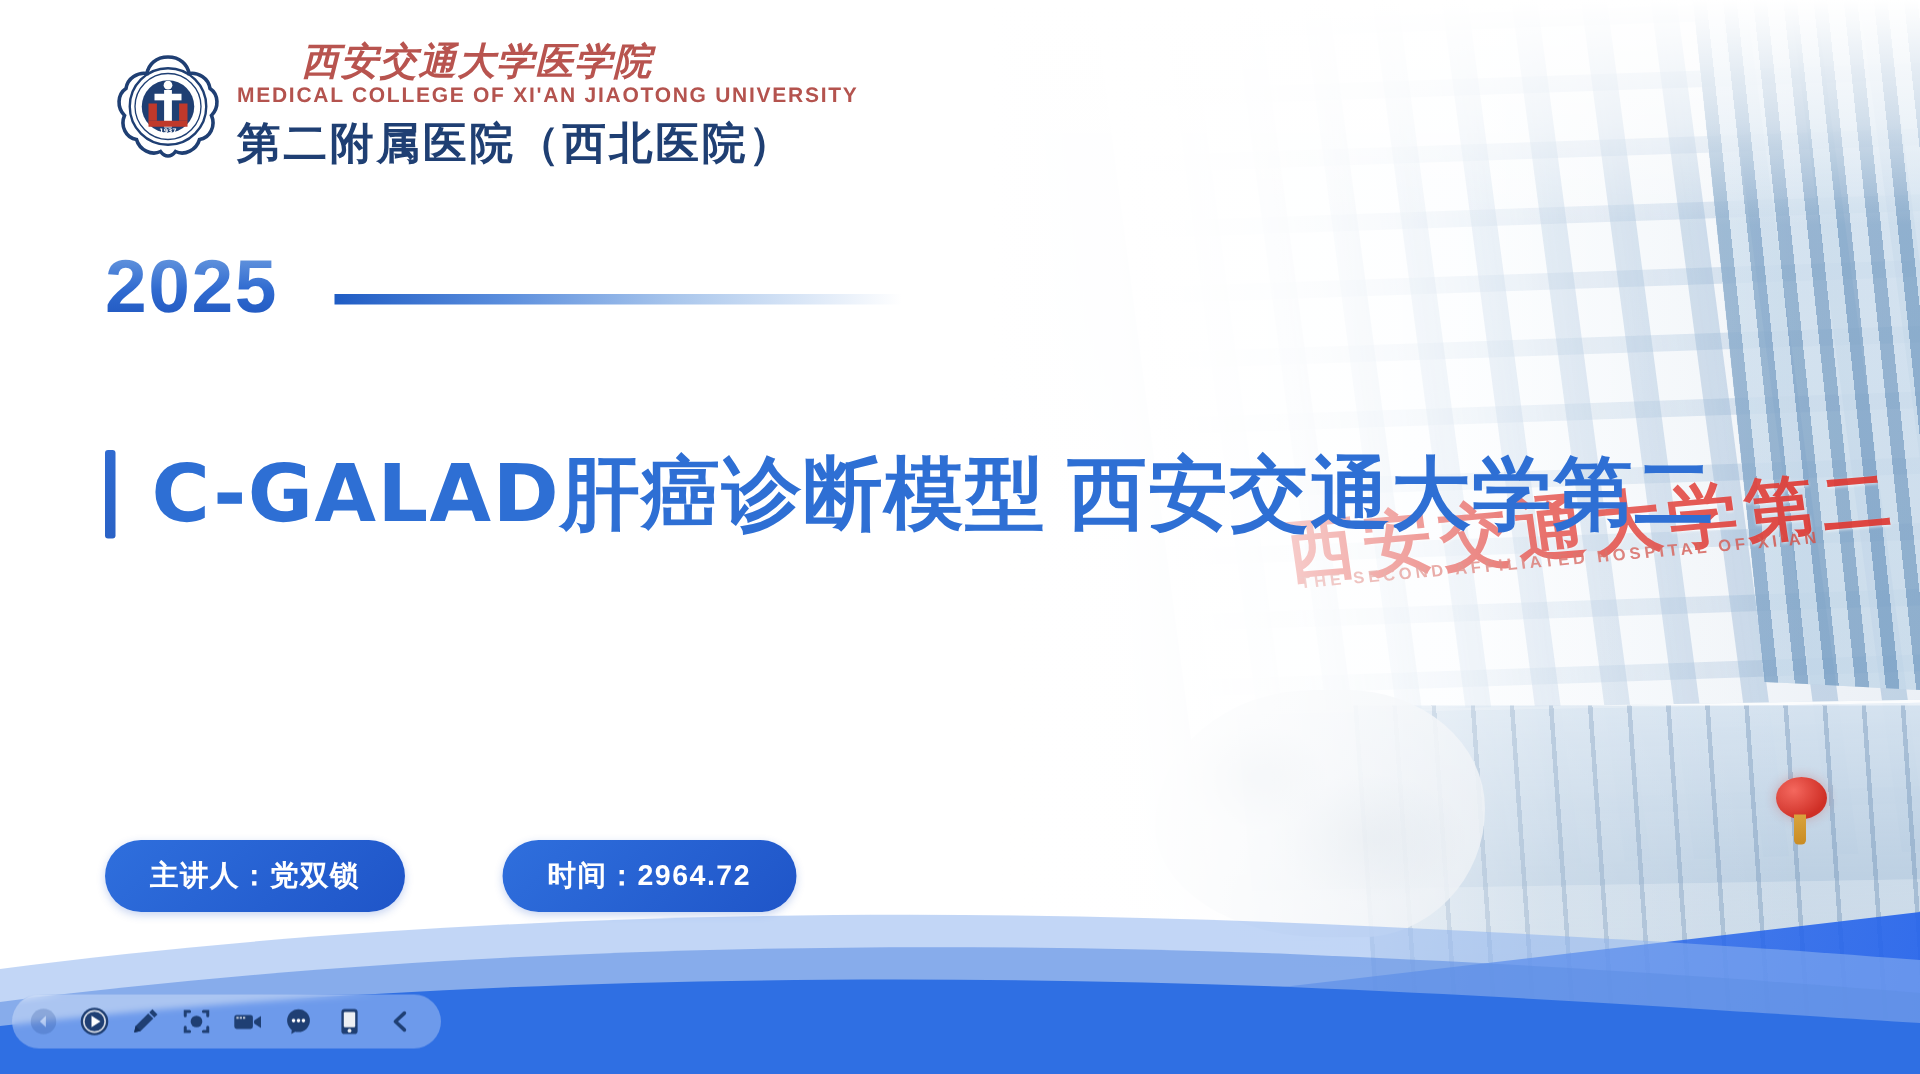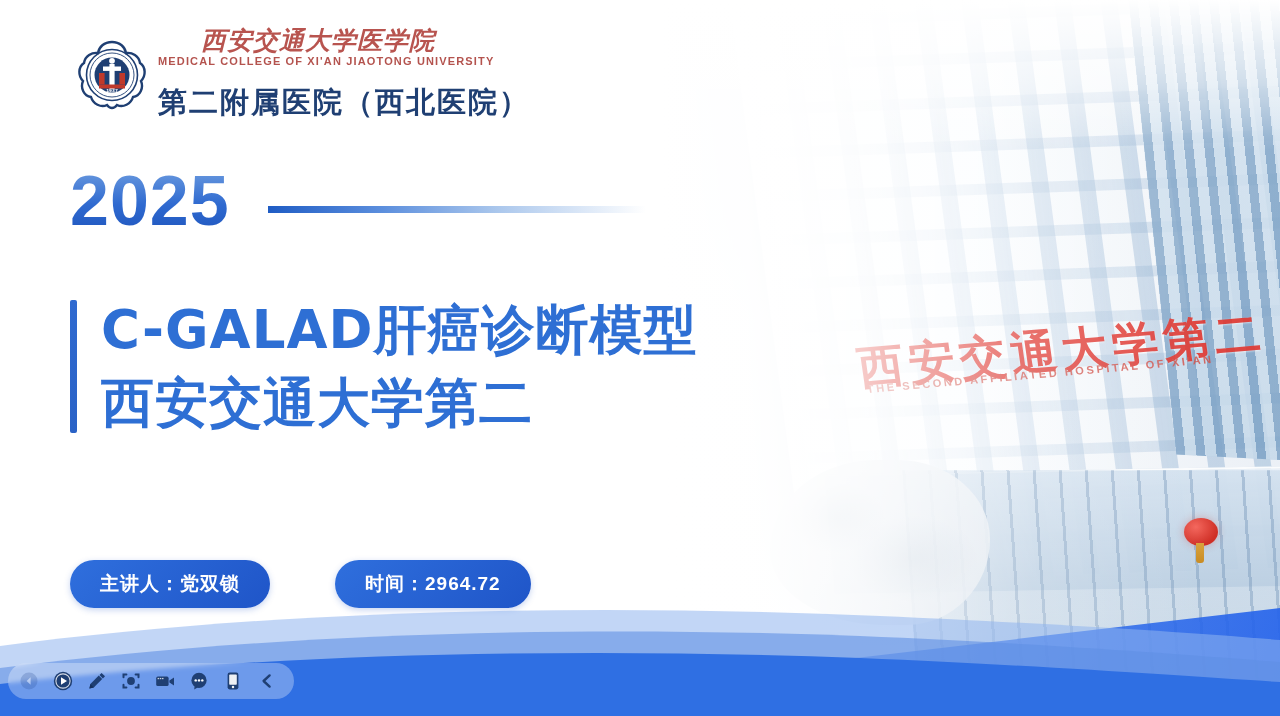--- a/index.html
+++ b/index.html
@@ -168,57 +168,57 @@
   .logo-text { position:relative; padding-top:2px; }
   .logo-cn-top {
     font-family:"DejaVu Serif","Liberation Serif",serif;
     font-size:25px; font-weight:700; color:#b8544f;
     letter-spacing:1px; line-height:1.05;
     font-style:italic;
     white-space:nowrap;
     margin-left:43px;
   }
   .logo-en {
-    font-size:11px; font-weight:700; color:#b4534e;
+    font-size:14px; font-weight:700; color:#b4534e;
     letter-spacing:1.15px; margin-top:1px; white-space:nowrap;
   }
   .logo-cn-main {
     font-family:"DejaVu Sans","Liberation Sans",sans-serif;
     font-size:29px; font-weight:700; color:#1f3f73;
-    letter-spacing:2px; margin-top:16px; white-space:nowrap;text-align:right;
+    letter-spacing:2px; margin-top:5px; white-space:nowrap;
   }
 
   
   .year-row {
     position:absolute; left:70px; top:166px;
     display:flex; align-items:center; gap:38px;
   }
   .year {
-    font-size:70px; font-weight:700; letter-spacing:1px;
+    font-size:50px; font-weight:700; letter-spacing:1px;
     background:linear-gradient(180deg,#6f9ee0 0%,#2f6ad0 55%,#1f55bd 100%);
     -webkit-background-clip:text; background-clip:text;
     -webkit-text-fill-color:transparent; color:#2f6ad0;
     line-height:1;
   }
   .year-rule {
     width:378px; height:7px; margin-top:16px;
     background:linear-gradient(to right,#1f5cc4 0%,#5b8edd 30%,#a9c6ec 60%,rgba(255,255,255,0) 100%);
   }
 
   
   .title-block {
     position:absolute; left:70px; top:300px;
     display:flex; align-items:stretch; gap:24px;
   }
   .title-bar {
     width:7px; border-radius:2px;
     background:linear-gradient(180deg,#2f6ad0,#2a62c6);
     flex:0 0 auto;
   }
-  .title-lines { display:flex; flex-direction:column; gap:14px; }
+  .title-lines { display:flex; flex-direction:row; gap:14px; }
   .title-line {
     font-family:"DejaVu Sans","Liberation Sans",sans-serif;
     font-size:53px; font-weight:700; color:#2e6fd4;
     letter-spacing:1px; line-height:1.12; white-space:nowrap;
   }
 
   
   .pills {
     position:absolute; left:70px; top:560px;
     display:flex; gap:65px;

